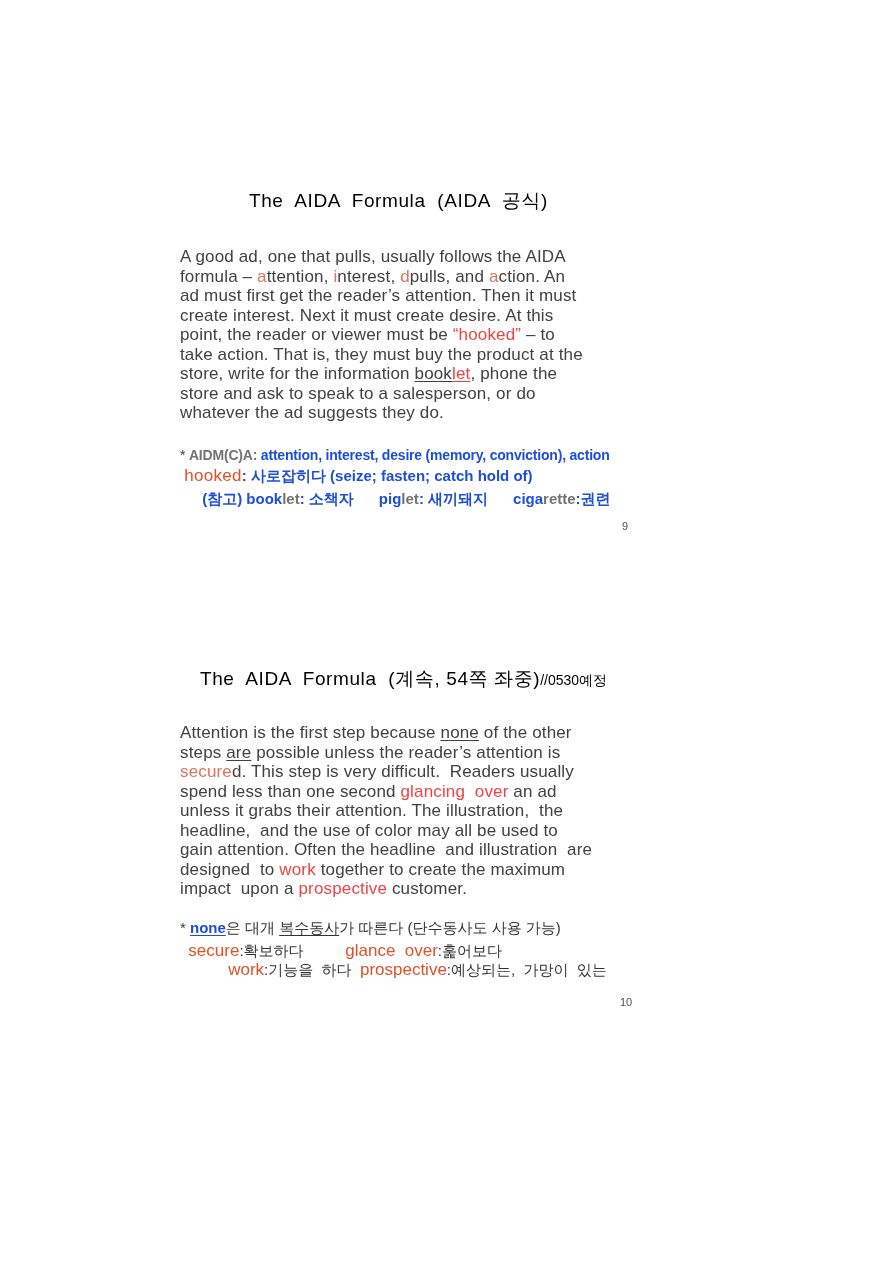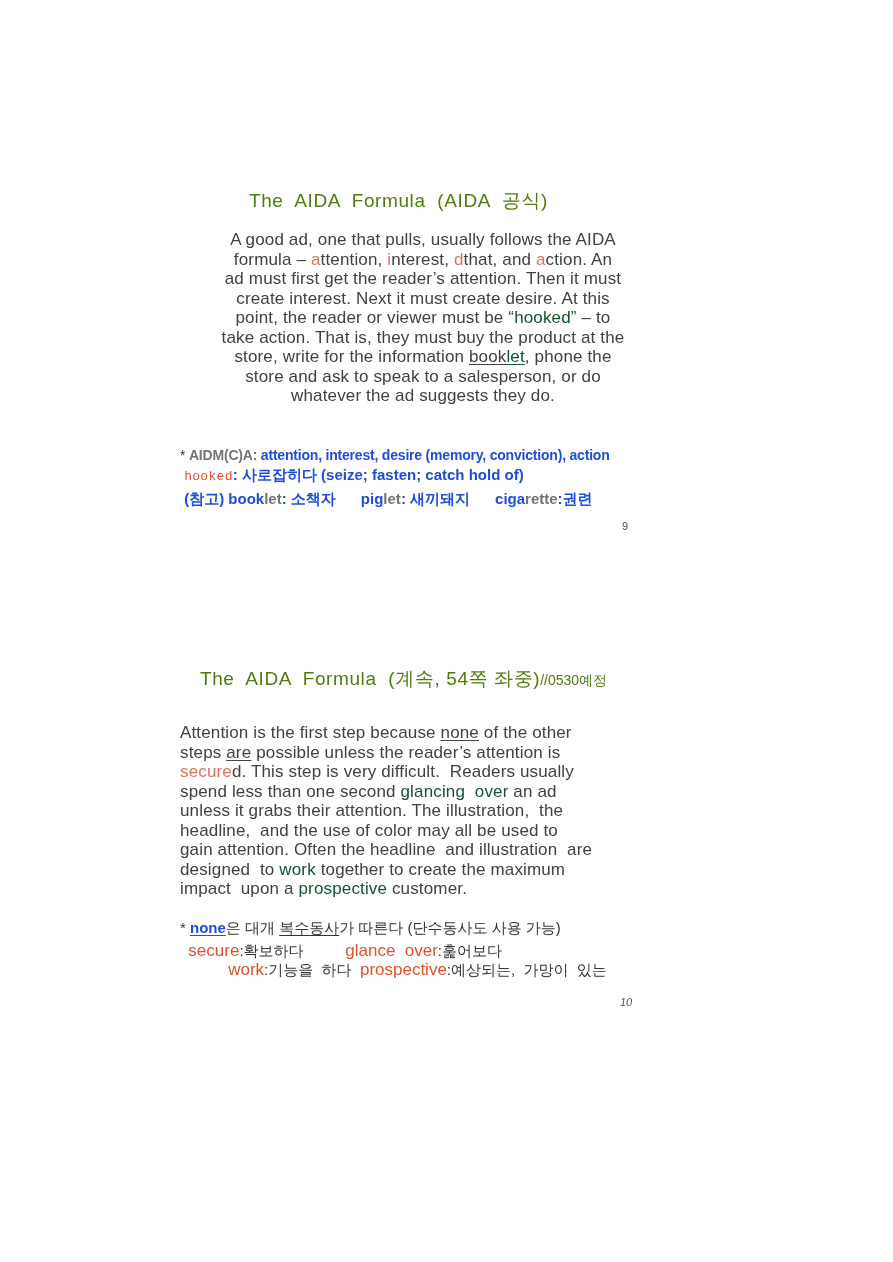--- a/index.html
+++ b/index.html
@@ -1,59 +1,59 @@
 <!DOCTYPE html>
 <html><head>
 <meta charset="utf-8">
 <style>
   html,body{margin:0;padding:0;background:#ffffff;}
   .page{
     position:relative;width:893px;height:1262px;background:#ffffff;overflow:hidden;
     font-family:"Liberation Sans","DejaVu Sans",sans-serif;
   }
   .slide-title{
-    position:absolute;font-size:19px;color:#4d7c0f;white-space:pre;
+    position:absolute;font-size:19px;color:#000000;white-space:pre;
     letter-spacing:0.6px;font-weight:400;
   }
   .para{
     position:absolute;left:180px;top:246px;width:486px;
     font-size:17px;line-height:19.5px;color:#414141;
     white-space:pre-wrap;letter-spacing:0.15px;
   }
   .note-line{
     position:absolute;left:180px;white-space:pre;color:#333333;font-size:15px;
   }
   .pagenum{position:absolute;font-size:11px;color:#4f4f4f;}
   
   .b{font-weight:700;color:#1d4ed8;}
   .u{text-decoration:underline;text-underline-offset:2px;}
   .c-salmon{color:#d7765a;}
-  .c-orange{color:#14532d;}
+  .c-orange{color:#ef4444;}
   .c-orange2{color:#e0512a;}
   .c-red{color:#737373;}
-  .big{font-size:13px;letter-spacing:0.3px;font-weight:400;font-family:Liberation Mono, monospace;}
+  .big{font-size:17px;letter-spacing:0.3px;font-weight:400;}
   .kw{font-size:17px;font-weight:400;}
   .sm{font-size:14px;letter-spacing:0;}
   .n1l1{top:447px;font-size:14px;letter-spacing:-0.2px;}
   .n1l2{top:466px;}
-  .n1l3{top:490px;}
+  .n1l3{top:490px;margin-left:18px;}
   .n2l1{top:919px;}
   .n2l2{top:941px;}
   .n2l3{top:960px;margin-left:44px;}
 </style>
 </head>
 <body>
 
 <div class="page">
 
   <section>
     <div class="slide-title" style="left:249px;top:188px;">The  AIDA  Formula  (AIDA  공식)</div>
 
-    <div class="para" style="top:230px;text-align:center;"><span>A good ad, one that pulls, usually follows the AIDA
-formula – </span><span class="c-salmon">a</span><span>ttention, </span><span class="c-salmon">i</span><span>nterest, </span><span class="c-salmon">d</span><span>that, and </span><span class="c-salmon">a</span><span>ction. An
+    <div class="para" style="top:247px;"><span>A good ad, one that pulls, usually follows the AIDA
+formula – </span><span class="c-salmon">a</span><span>ttention, </span><span class="c-salmon">i</span><span>nterest, </span><span class="c-salmon">d</span><span>pulls, and </span><span class="c-salmon">a</span><span>ction. An
 ad must first get the reader’s attention. Then it must
 create interest. Next it must create desire. At this
 point, the reader or viewer must be </span><span class="c-orange">“hooked”</span><span> – to
 take action. That is, they must buy the product at the
 store, write for the information </span><span class="u">book</span><span class="c-orange u">let</span><span>, phone the
 store and ask to speak to a salesperson, or do
 whatever the ad suggests they do.</span></div>
 
     <div class="note-line n1l1"><span>* </span><span class="c-red b">AIDM(C)A:</span><span class="b"> attention, interest, desire (memory, conviction), action</span></div>
     <div class="note-line n1l2"><span> </span><span class="c-orange2 big">hooked</span><span class="b">: 사로잡히다 (seize; fasten; catch hold of)</span></div>
@@ -72,16 +72,16 @@
 unless it grabs their attention. The illustration,  the
 headline,  and the use of color may all be used to
 gain attention. Often the headline  and illustration  are
 designed  to </span><span class="c-orange">work</span><span> together to create the maximum
 impact  upon a </span><span class="c-orange">prospective</span><span> customer.</span></div>
 
     <div class="note-line n2l1"><span>* </span><span class="b u">none</span><span>은 대개 </span><span class="u">복수동사</span><span>가 따른다 (단수동사도 사용 가능)</span></div>
     <div class="note-line n2l2"><span>  </span><span class="c-orange2 kw">secure</span><span>:확보하다</span><span>          </span><span class="c-orange2 kw">glance  over</span><span>:훑어보다</span></div>
     <div class="note-line n2l3"><span> </span><span class="c-orange2 kw">work</span><span>:기능을  하다  </span><span class="c-orange2 kw">prospective</span><span>:예상되는,  가망이  있는</span></div>
 
-    <div class="pagenum" style="left:620px;top:996px;font-style:italic;">10</div>
+    <div class="pagenum" style="left:620px;top:996px;">10</div>
   </section>
 
 </div>
 
 </body></html>

